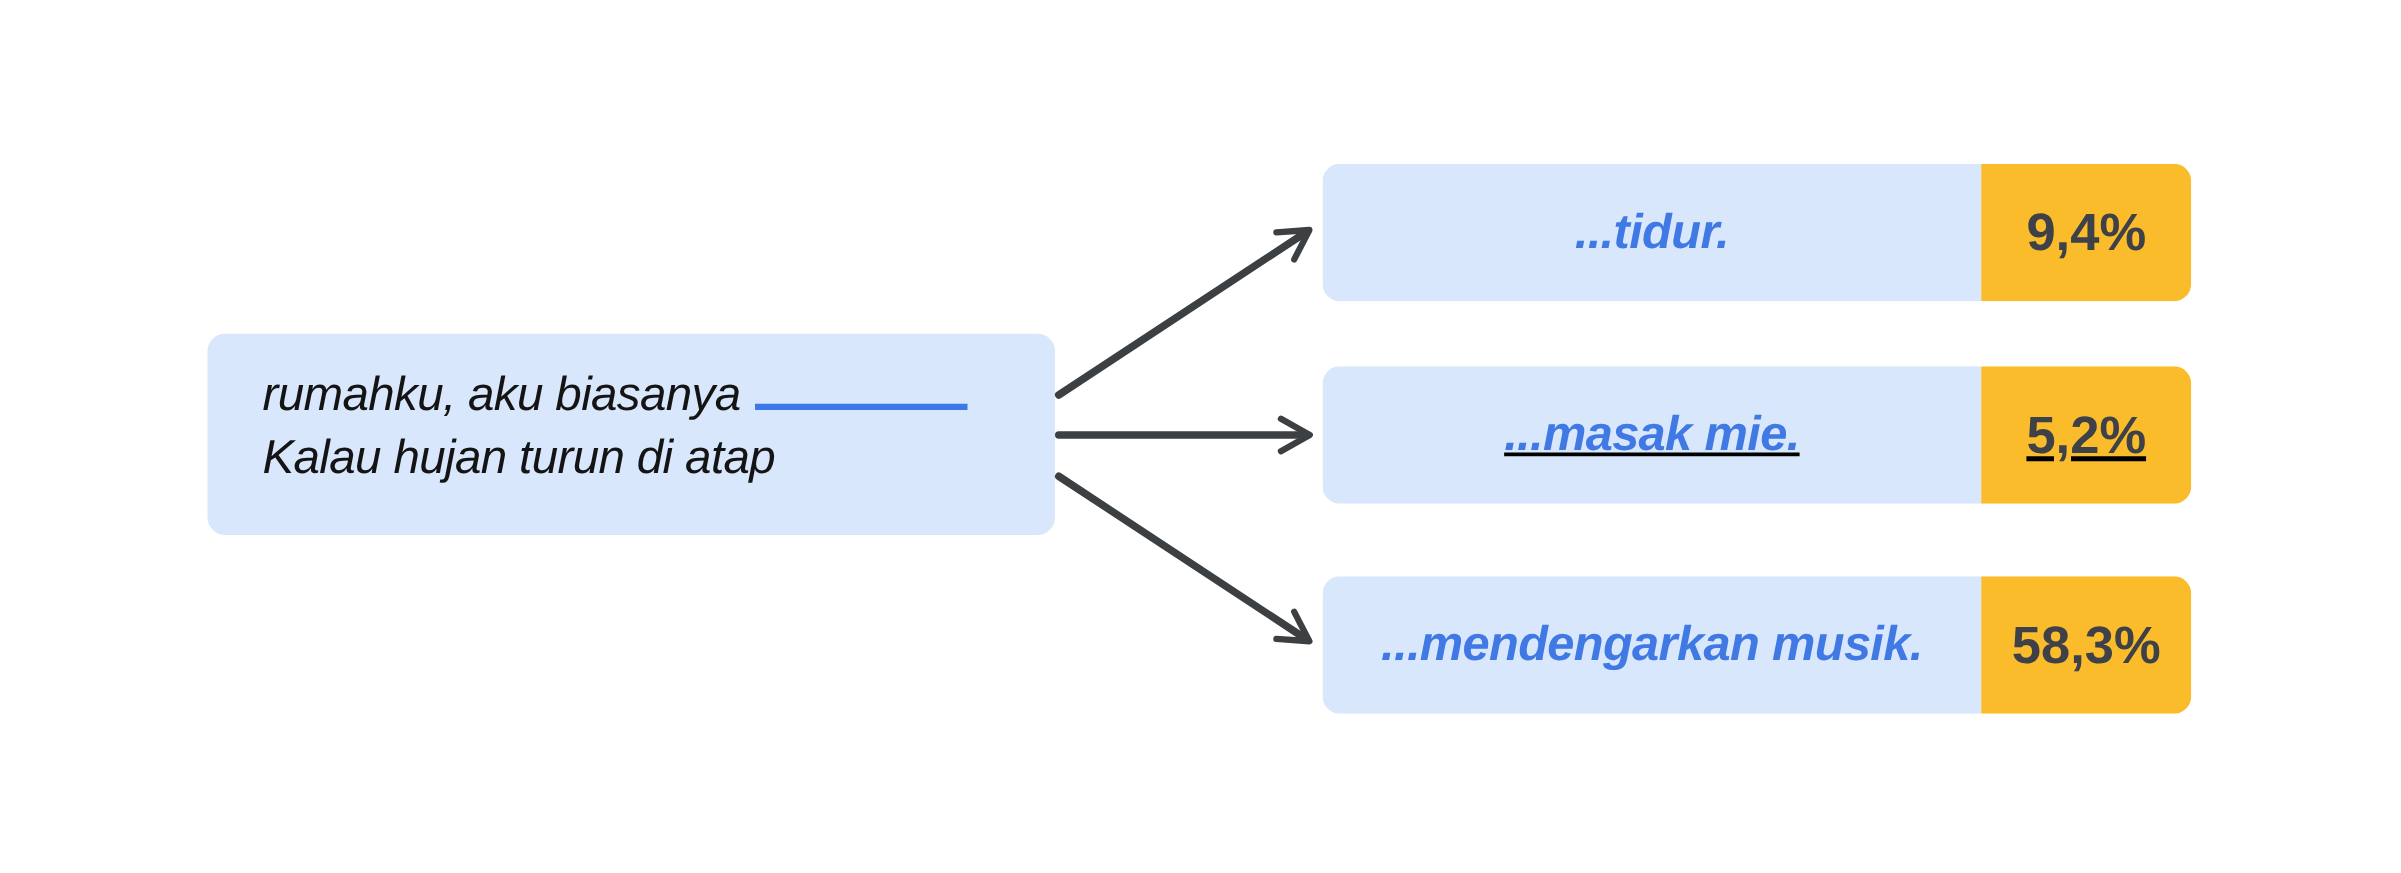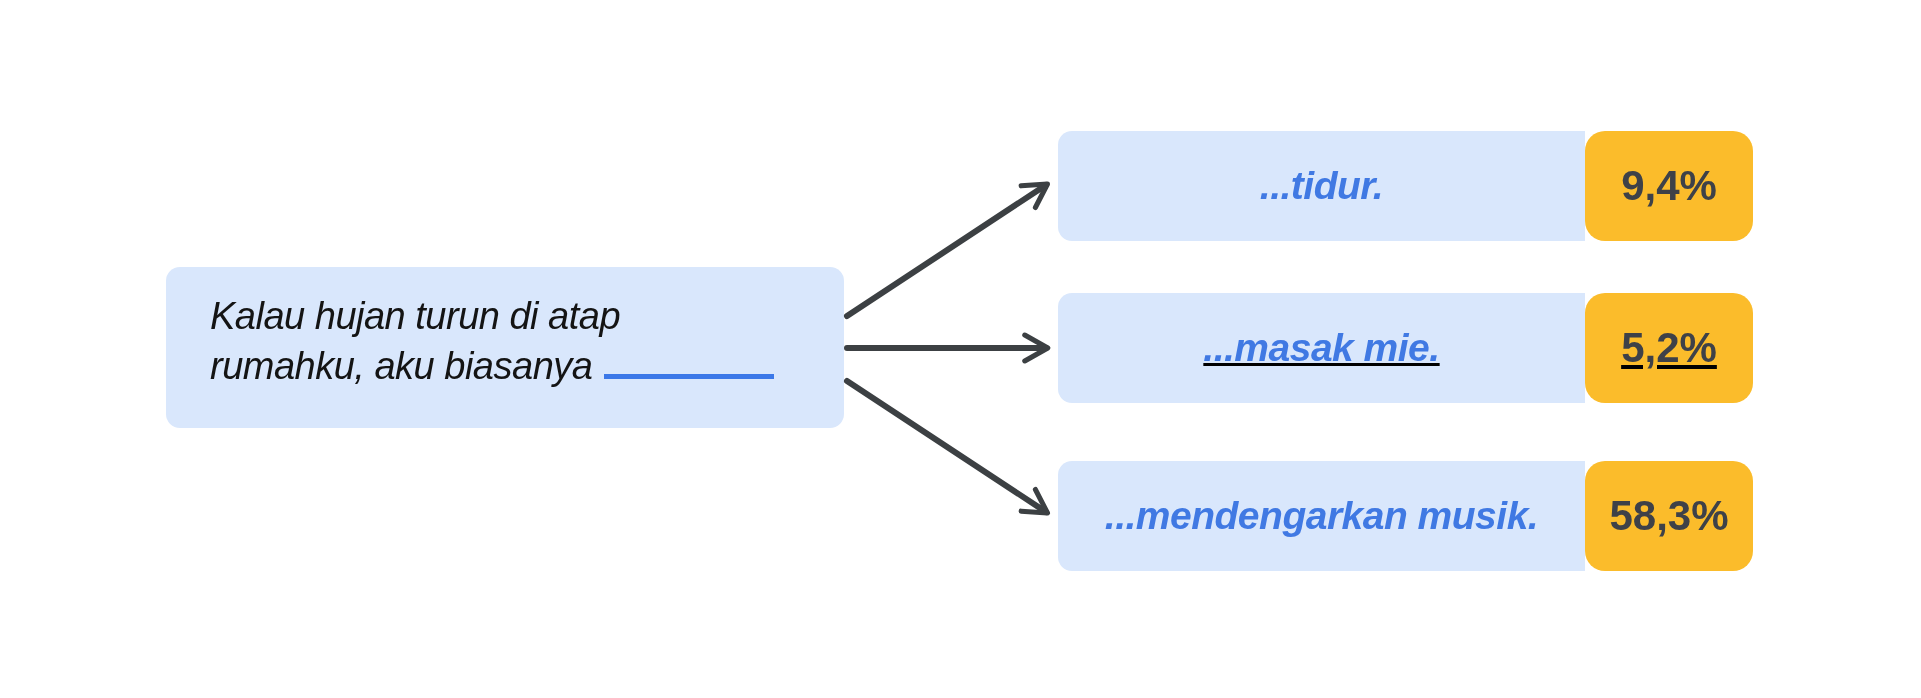--- a/index.html
+++ b/index.html
@@ -98,32 +98,31 @@
   }
   .option-value{
     flex:0 0 168px;
     background:var(--badge-yellow);
     display:flex;
     align-items:center;
     justify-content:center;
     font-weight:bold;
     font-size:42px;
     color:var(--badge-text);
-    border-radius:20px;
   }
 </style>
 </head>
 <body>
 
 <div class="canvas">
 
   <div class="stem-card">
     <div class="stem-text">
+      <div><span>rumahku, aku biasanya</span><span class="blank"></span></div>
       <div>Kalau hujan turun di atap</div>
-      <div><span>rumahku, aku biasanya</span><span class="blank"></span></div>
     </div>
   </div>
 
   <svg class="arrows" viewBox="0 0 1921 698" xmlns="http://www.w3.org/2000/svg">
     <defs>
       <marker id="arrowhead" viewBox="0 0 10 10" refX="7.5" refY="5" markerWidth="6" markerHeight="6" orient="auto" markerUnits="strokeWidth">
         <path class="arrowhead-path" d="M1.6,1.4 L8,5 L1.6,8.6" stroke-width="1.4"></path>
       </marker>
     </defs>
     <line x1="847" y1="316" x2="1046" y2="185" marker-end="url(#arrowhead)"></line>

